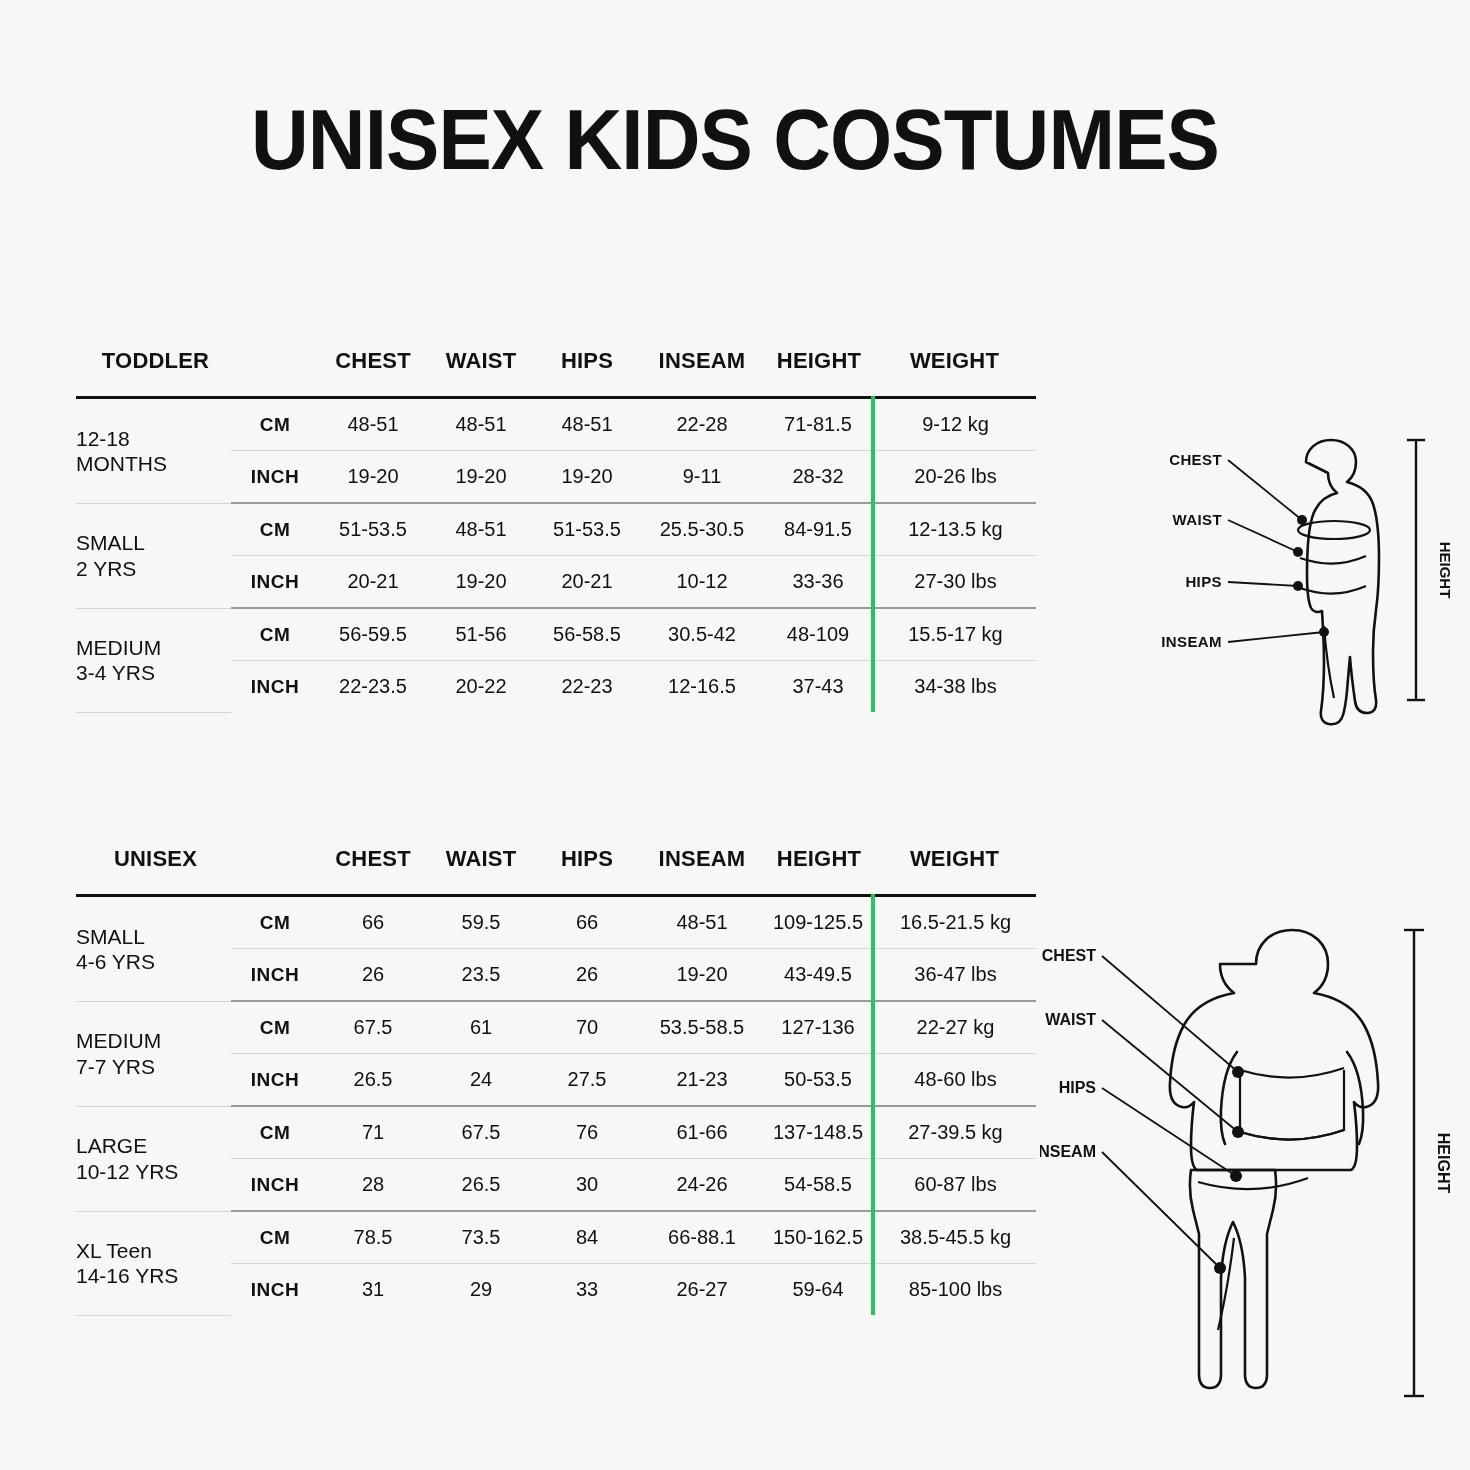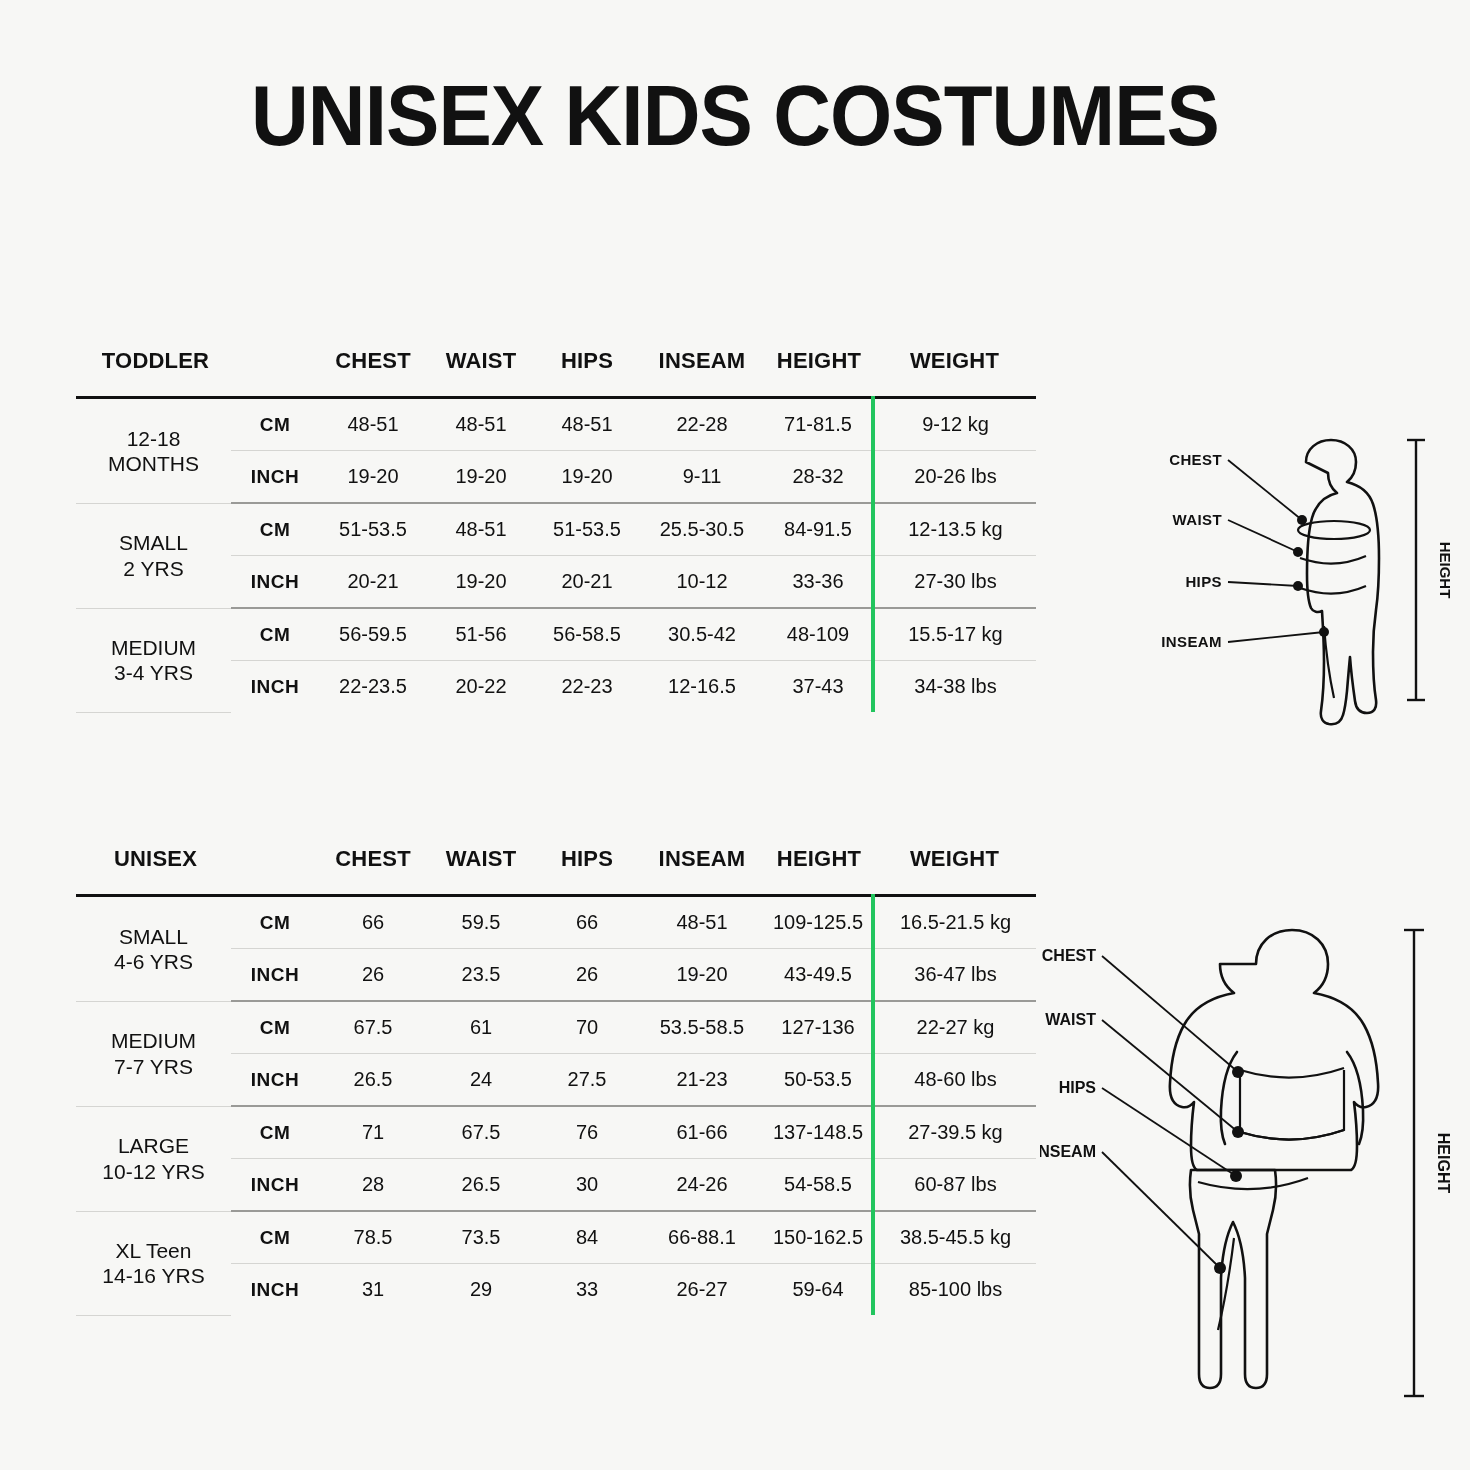--- a/index.html
+++ b/index.html
@@ -14,21 +14,21 @@
   .page {
     position: relative;
     width: 1470px;
     height: 1470px;
     background: #f7f7f5;
   }
 
   
   .header {
     text-align: center;
-    padding-top: 72px;
+    padding-top: 96px;
   }
   .title {
     font-family: "Liberation Sans", sans-serif;
     font-weight: bold;
     font-size: 86px;
     letter-spacing: -1px;
     line-height: 1;
     text-transform: uppercase;
     transform: scaleX(0.93);
   }
@@ -91,21 +91,21 @@
 
   tbody td {
     font-size: 20px;
     text-align: center;
     padding: 14px 0;
     color: #111;
   }
   tbody td.size-cell {
     font-size: 21px;
     line-height: 1.2;
-    text-align: center;
+    text-align: left;
     vertical-align: middle;
   }
   tbody td.unit-cell {
     font-size: 19px;
     font-weight: bold;
     letter-spacing: 0.5px;
   }
   tbody td.weight-cell {
     border-left: 4px solid #22c55e;
     font-size: 20px;

